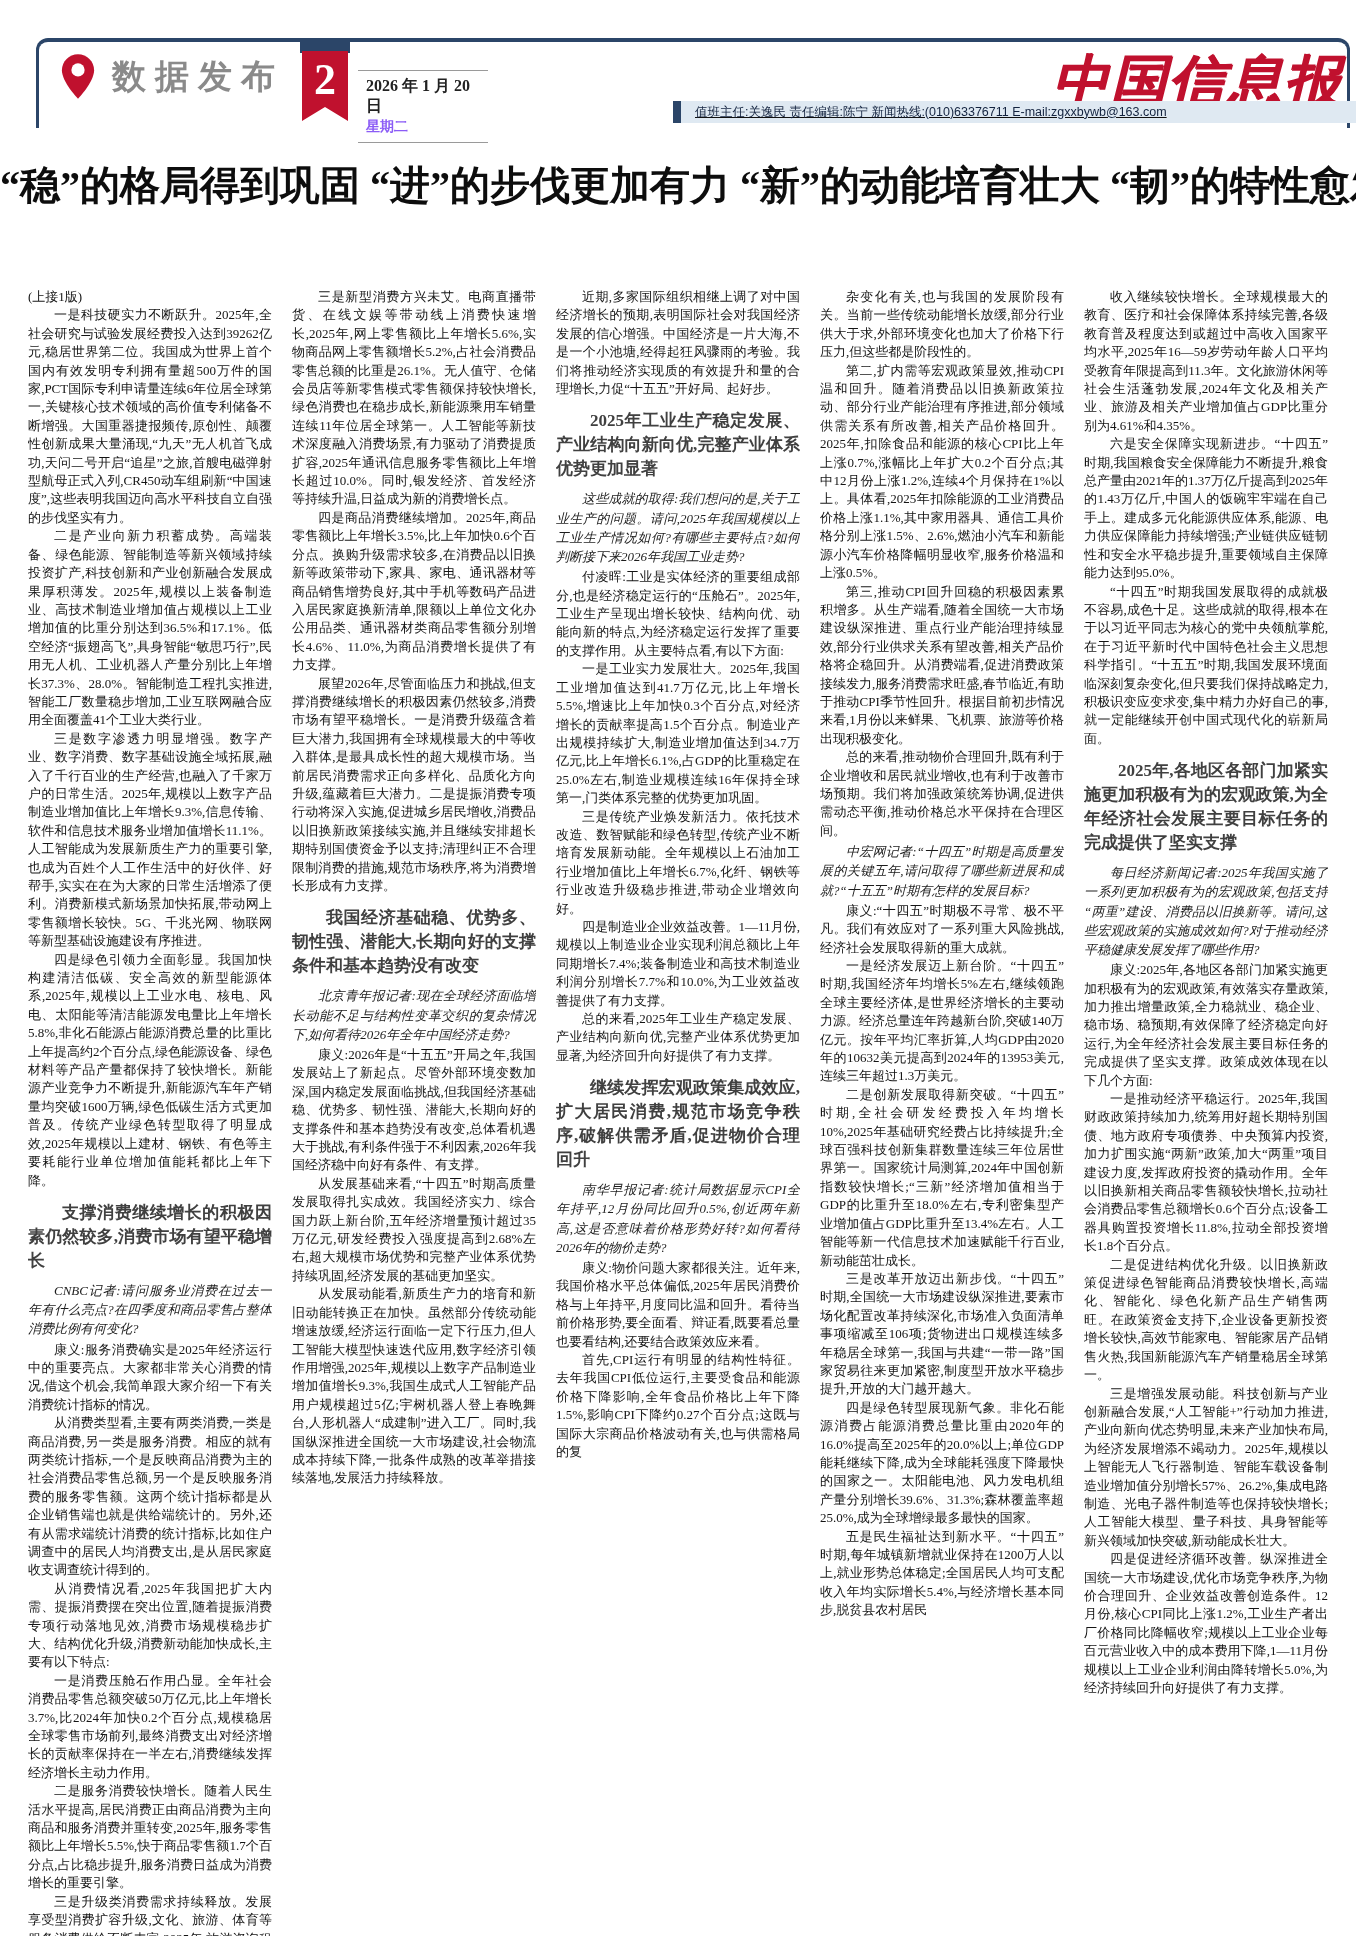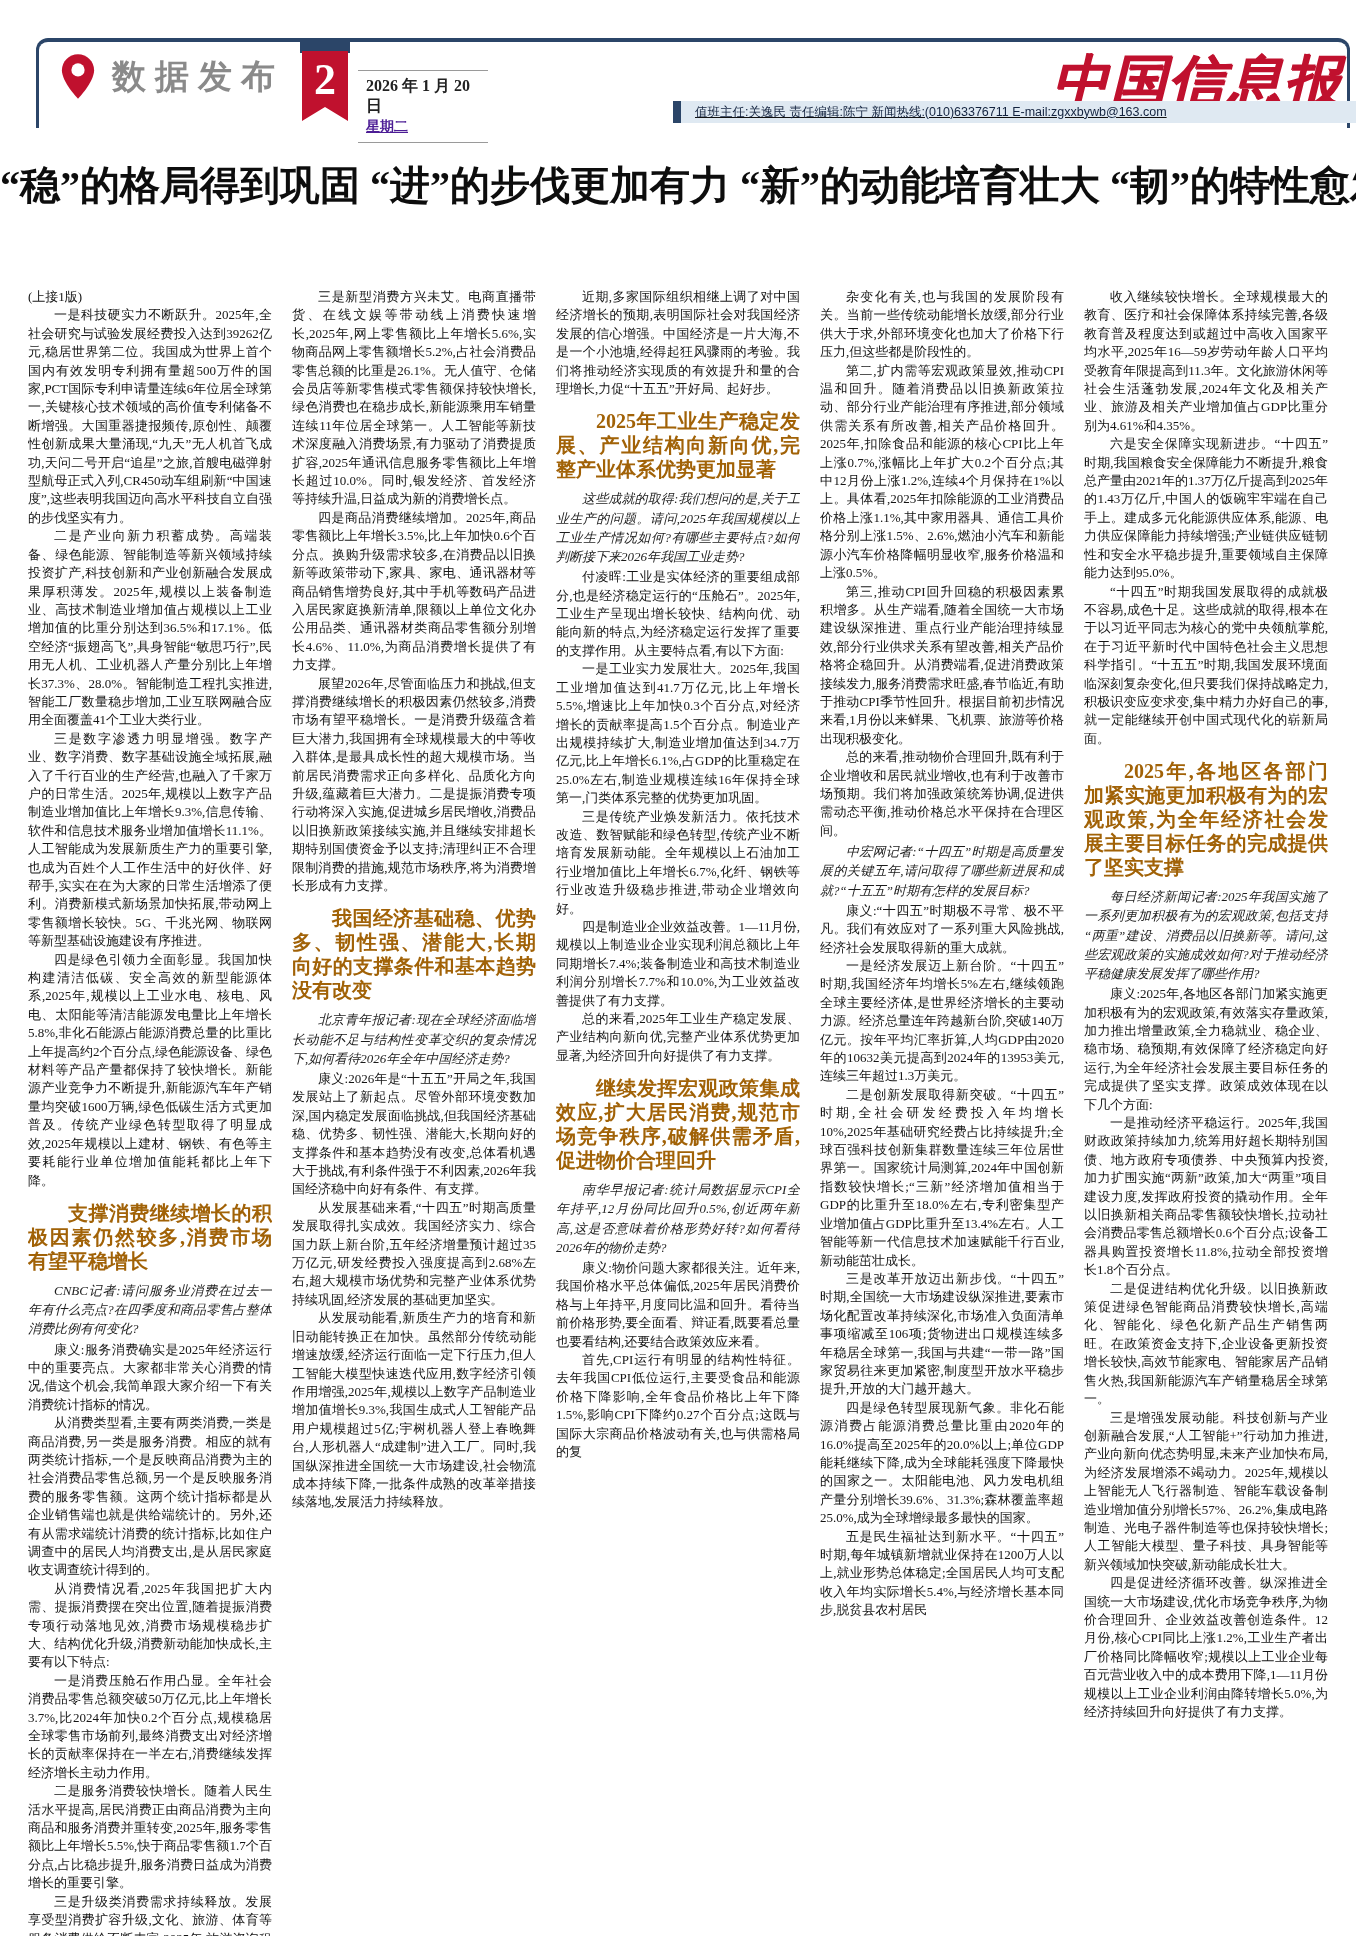--- a/index.html
+++ b/index.html
@@ -14,41 +14,41 @@
   .section-label{font-size:34px;font-weight:700;color:#8a8a8a;letter-spacing:9px;font-family:"Liberation Sans","DejaVu Sans",sans-serif;}
   .page-badge{position:absolute;left:302px;top:38px;width:46px;height:84px;}
   .page-badge .cap{position:absolute;left:-2px;top:0;width:50px;height:15px;background:#2b4568;}
   .page-badge .ribbon{position:absolute;left:0;top:13px;width:46px;height:70px;background:#c0112e;
     clip-path:polygon(0 0,100% 0,100% 100%,50% 80%,0 100%);}
   .page-badge .num{position:absolute;left:0;top:16px;width:46px;text-align:center;color:#fff;
     font-size:44px;font-weight:700;font-family:"Liberation Serif",serif;}
   .date-block{position:absolute;left:358px;top:70px;width:118px;border-top:1px solid #9a9a9a;border-bottom:1px solid #9a9a9a;
     padding:5px 4px 6px 8px;line-height:1.25;}
   .date-line1{font-size:16px;font-weight:700;color:#222;}
-  .date-line2{font-size:14px;font-weight:700;color:#4c1d95;margin-top:2px;text-decoration:underline;}
+  .date-line2{font-size:14px;font-weight:700;color:#8b5cf6;margin-top:2px;}
   .masthead-title{position:absolute;right:14px;top:44px;color:#c0112e;font-size:56px;font-weight:900;
     font-style:italic;letter-spacing:2px;font-family:"Liberation Serif","DejaVu Serif",serif;
     text-shadow:1px 1px 0 #c0112e;text-align:center;}
   .info-bar{position:absolute;left:673px;top:101px;width:693px;height:22px;background:#dfe9f2;
     display:flex;align-items:center;text-decoration:underline;}
   .info-bar .tick{width:8px;height:22px;background:#2b4568;margin-right:14px;}
   .info-text{font-size:12.5px;color:#13233f;font-family:"Liberation Sans","DejaVu Sans",sans-serif;white-space:nowrap;}
 
   
   .headline{position:absolute;left:0;top:158px;width:100%;text-align:center;
     font-size:40px;font-weight:900;color:#0d0d0d;letter-spacing:0px;white-space:nowrap;
     font-family:"Liberation Serif","DejaVu Serif",serif;}
 
   
   .body-wrap{position:absolute;left:28px;top:288px;width:1300px;height:1648px;
     display:flex;gap:20px;}
   .col{flex:1 1 0;height:100%;overflow:hidden;}
   .col p{margin:0;font-size:13px;line-height:18.4px;text-align:justify;text-indent:2em;color:#141414;}
   .col p.col-note{text-indent:0;}
-  .col p.column-heading{font-size:20px;font-weight:700;line-height:24px;margin:11px 0 8px;color:#a16207;}
+  .col p.column-heading{font-size:17px;font-weight:700;line-height:24px;margin:11px 0 8px;color:#404040;}
   .col p.question-para{font-style:italic;color:#1c1c1c;line-height:19.2px;margin:2px 0;}
 </style>
 </head>
 <body>
 
 <div class="masthead-frame"></div>
 
 <div class="section-block">
   <svg class="pin" viewBox="0 0 38 50">
     <path d="M19 1C9.6 1 2 8.6 2 18c0 12.5 17 30 17 30s17-17.5 17-30C36 8.6 28.4 1 19 1z" fill="#c0112e"></path>

